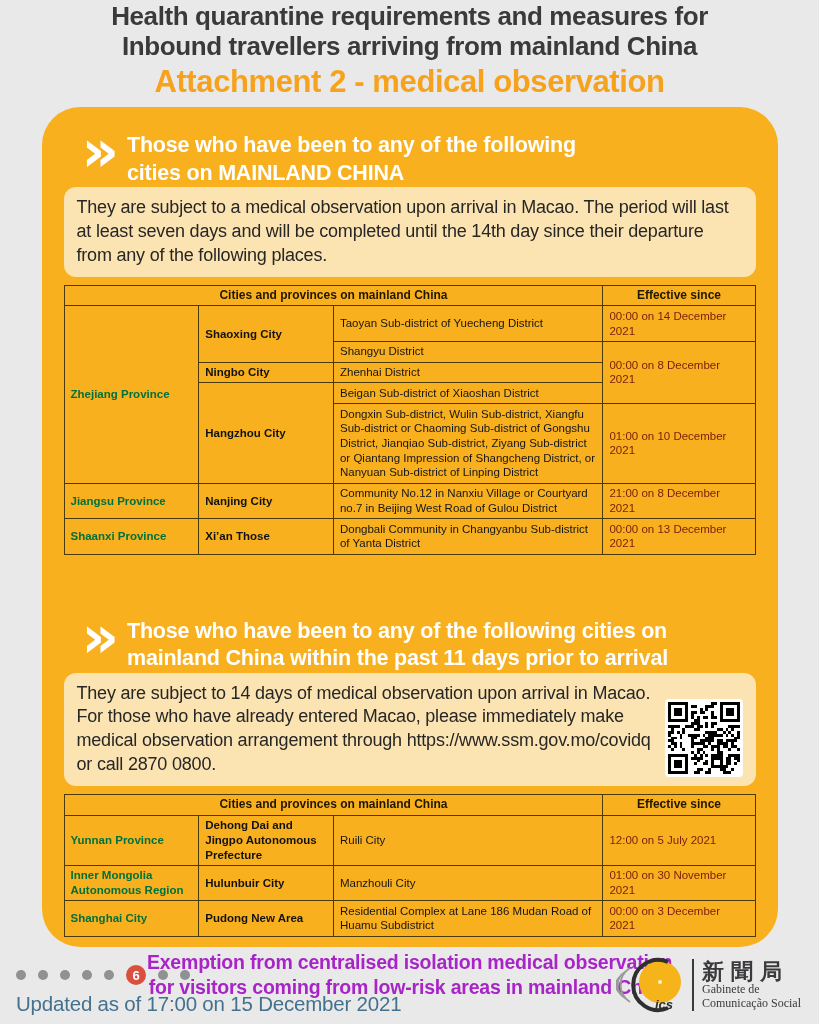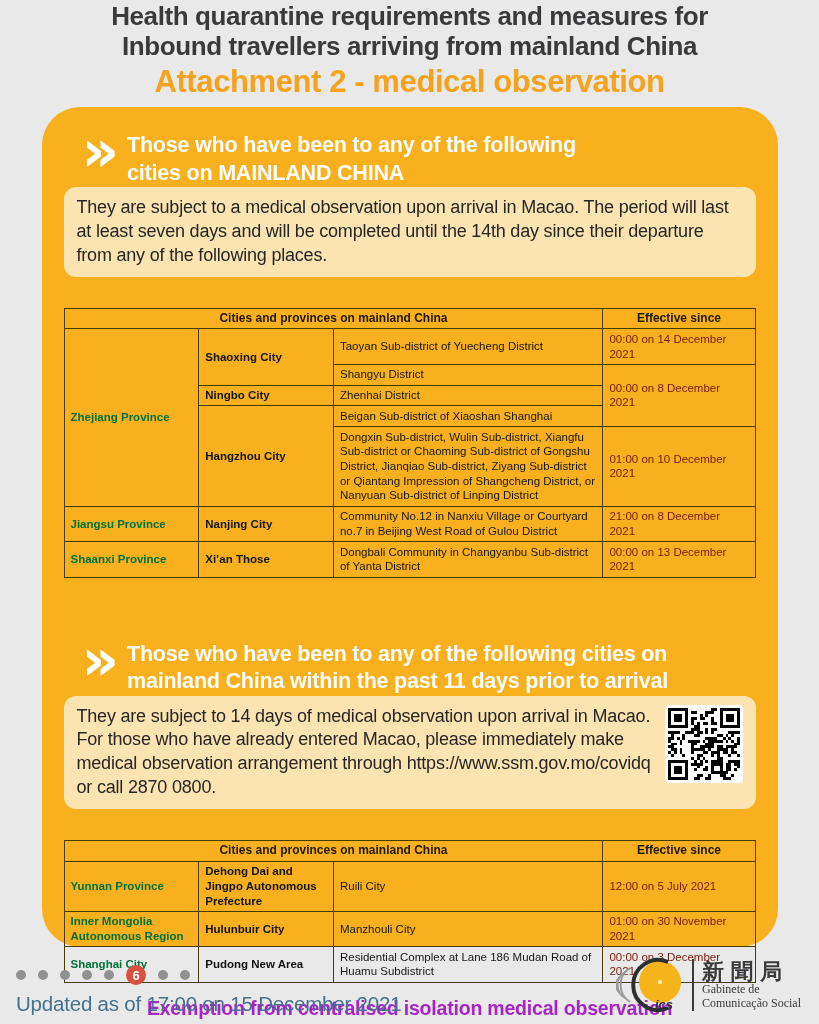--- a/index.html
+++ b/index.html
@@ -39,30 +39,30 @@
   .section-head .h-text {
     color:#ffffff; font-size:21.5px; font-weight:700;
     line-height:1.28; letter-spacing:-0.2px; padding-top:3px;
   }
   .note-box {
     background:#fce4b2; border-radius:12px;
     margin-top:0; padding:9px 13px;
     font-size:18px; line-height:1.33; color:#262626;
     letter-spacing:-0.2px;
   }
-  .note-flex { display:flex; align-items:flex-start; gap:12px; }
+  .note-flex { display:flex; align-items:flex-end; gap:12px; }
   .note-flex .note-text { flex:1; }
   .qr-wrap {
     flex:0 0 auto; width:78px; height:78px;
     background:#ffffff; border-radius:4px; padding:3px;
   }
   .qr-wrap svg { width:72px; height:72px; display:block; }
   
   table.info {
-    width:100%; border-collapse:collapse; margin-top:31px;
+    width:100%; border-collapse:collapse; margin-top:8px;
     font-size:11.5px; table-layout:fixed;
   }
   table.info th, table.info td {
     border:1px solid #4a3b05; padding:2.5px 6px;
     vertical-align:middle; text-align:left; line-height:1.28;
     overflow-wrap:break-word;
   }
   table.info th {
     text-align:center; font-size:12px; font-weight:700; color:#201700;
     padding:2px 4px;
@@ -149,21 +149,21 @@
         <tr>
           <td class="d">Shangyu District</td>
           <td rowspan="3" class="e">00:00 on 8 December 2021</td>
         </tr>
         <tr>
           <td class="ci">Ningbo City</td>
           <td class="d">Zhenhai District</td>
         </tr>
         <tr>
           <td rowspan="2" class="ci">Hangzhou City</td>
-          <td class="d">Beigan Sub-district of Xiaoshan Shanghai</td>
+          <td class="d">Beigan Sub-district of Xiaoshan District</td>
         </tr>
         <tr>
           <td class="d">Dongxin Sub-district, Wulin Sub-district, Xiangfu Sub-district or Chaoming Sub-district of Gongshu District, Jianqiao Sub-district, Ziyang Sub-district or Qiantang Impression of Shangcheng District, or Nanyuan Sub-district of Linping District</td>
           <td class="e">01:00 on 10 December 2021</td>
         </tr>
         <tr>
           <td class="p">Jiangsu Province</td>
           <td class="ci">Nanjing City</td>
           <td class="d">Community No.12 in Nanxiu Village or Courtyard no.7 in Beijing West Road of Gulou District</td>
           <td class="e">21:00 on 8 December 2021</td>

